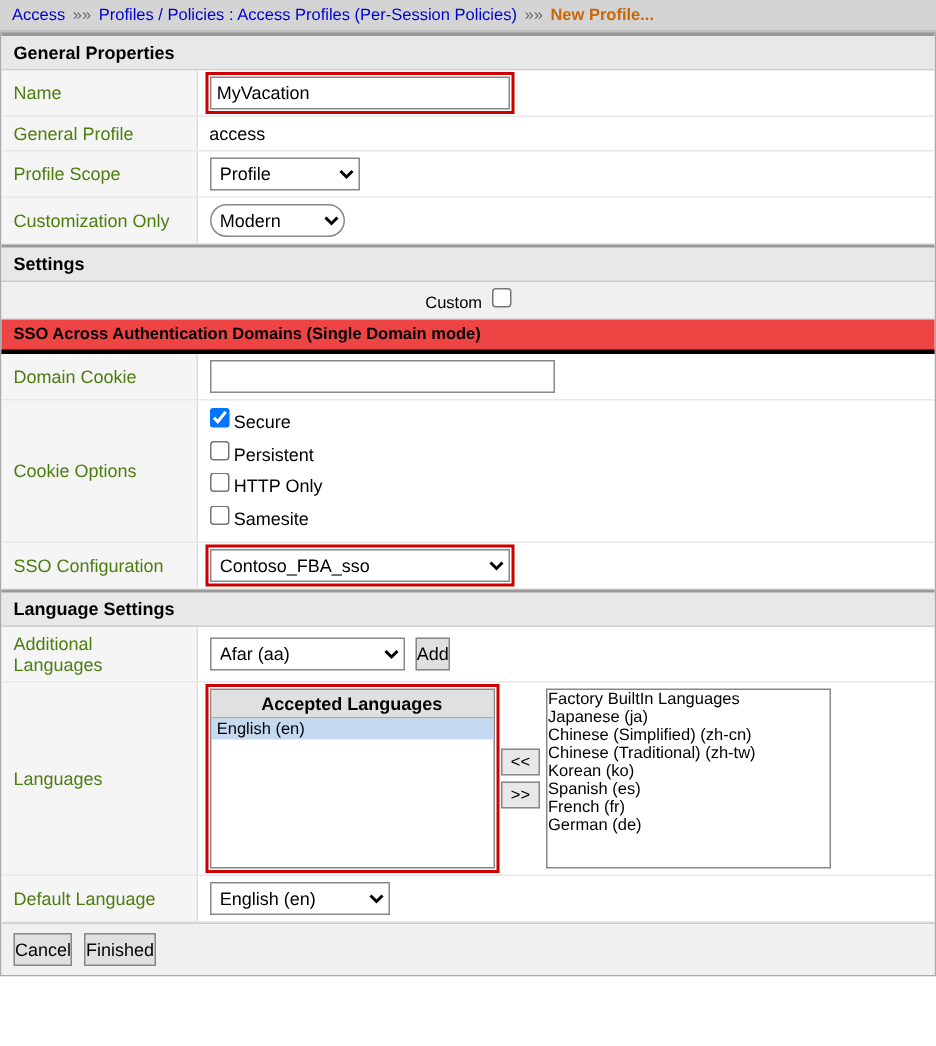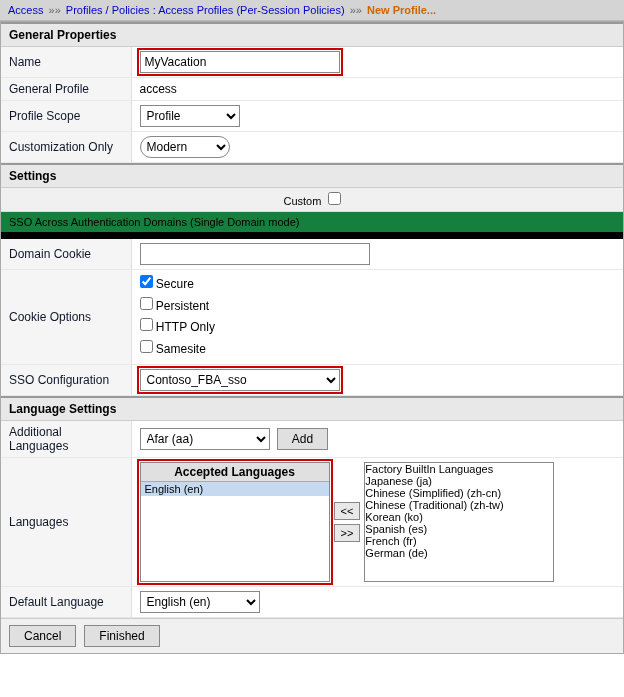--- a/index.html
+++ b/index.html
@@ -35,21 +35,21 @@
     .form-table td {
       padding: 4px 8px;
       vertical-align: middle;
       border-bottom: 1px solid #e8e8e8;
     }
     .form-table td.label-cell {
       width: 130px;
       background: #f5f5f5;
       border-right: 1px solid #ddd;
       font-weight: normal;
-      color: #0f172a;
+      color: #4d7c0f;
     }
     .form-table td.value-cell {
       background: #fff;
     }
 
     
     input[type="text"] {
       border: 1px solid #888;
       padding: 2px 4px;
       font-size: 12px;
@@ -74,25 +74,25 @@
       display: flex;
       justify-content: center;
       align-items: center;
       padding: 4px 8px;
       background: #f0f0f0;
       border-bottom: 1px solid #ddd;
     }
 
     
     .sub-section-header {
-      background: #15803d;
-      padding: 4px 8px;
-      font-weight: normal;
-      font-size: 11px;
-      border-bottom: 7px solid #000000;
+      background: #ef4444;
+      padding: 4px 8px;
+      font-weight: bold;
+      font-size: 11px;
+      border-bottom: 3px solid #000000;
     }
 
     
     .checkbox-group { line-height: 1.8; }
     .checkbox-group label { display: block; }
 
     
     .lang-lists-container {
       display: flex;
       align-items: center;
@@ -145,21 +145,21 @@
 
     
     .footer-buttons {
       padding: 6px 8px;
       background: #f0f0f0;
       border-top: 1px solid #ccc;
       display: flex;
       gap: 8px;
     }
     .footer-btn {
-      padding: 3px 14px;
+      padding: 3px 0;
       border: 1px solid #888;
       background: #e0e0e0;
       cursor: pointer;
       font-size: 12px;
     }
 
     
     .main-container {
       border: 1px solid #aaa;
     }

